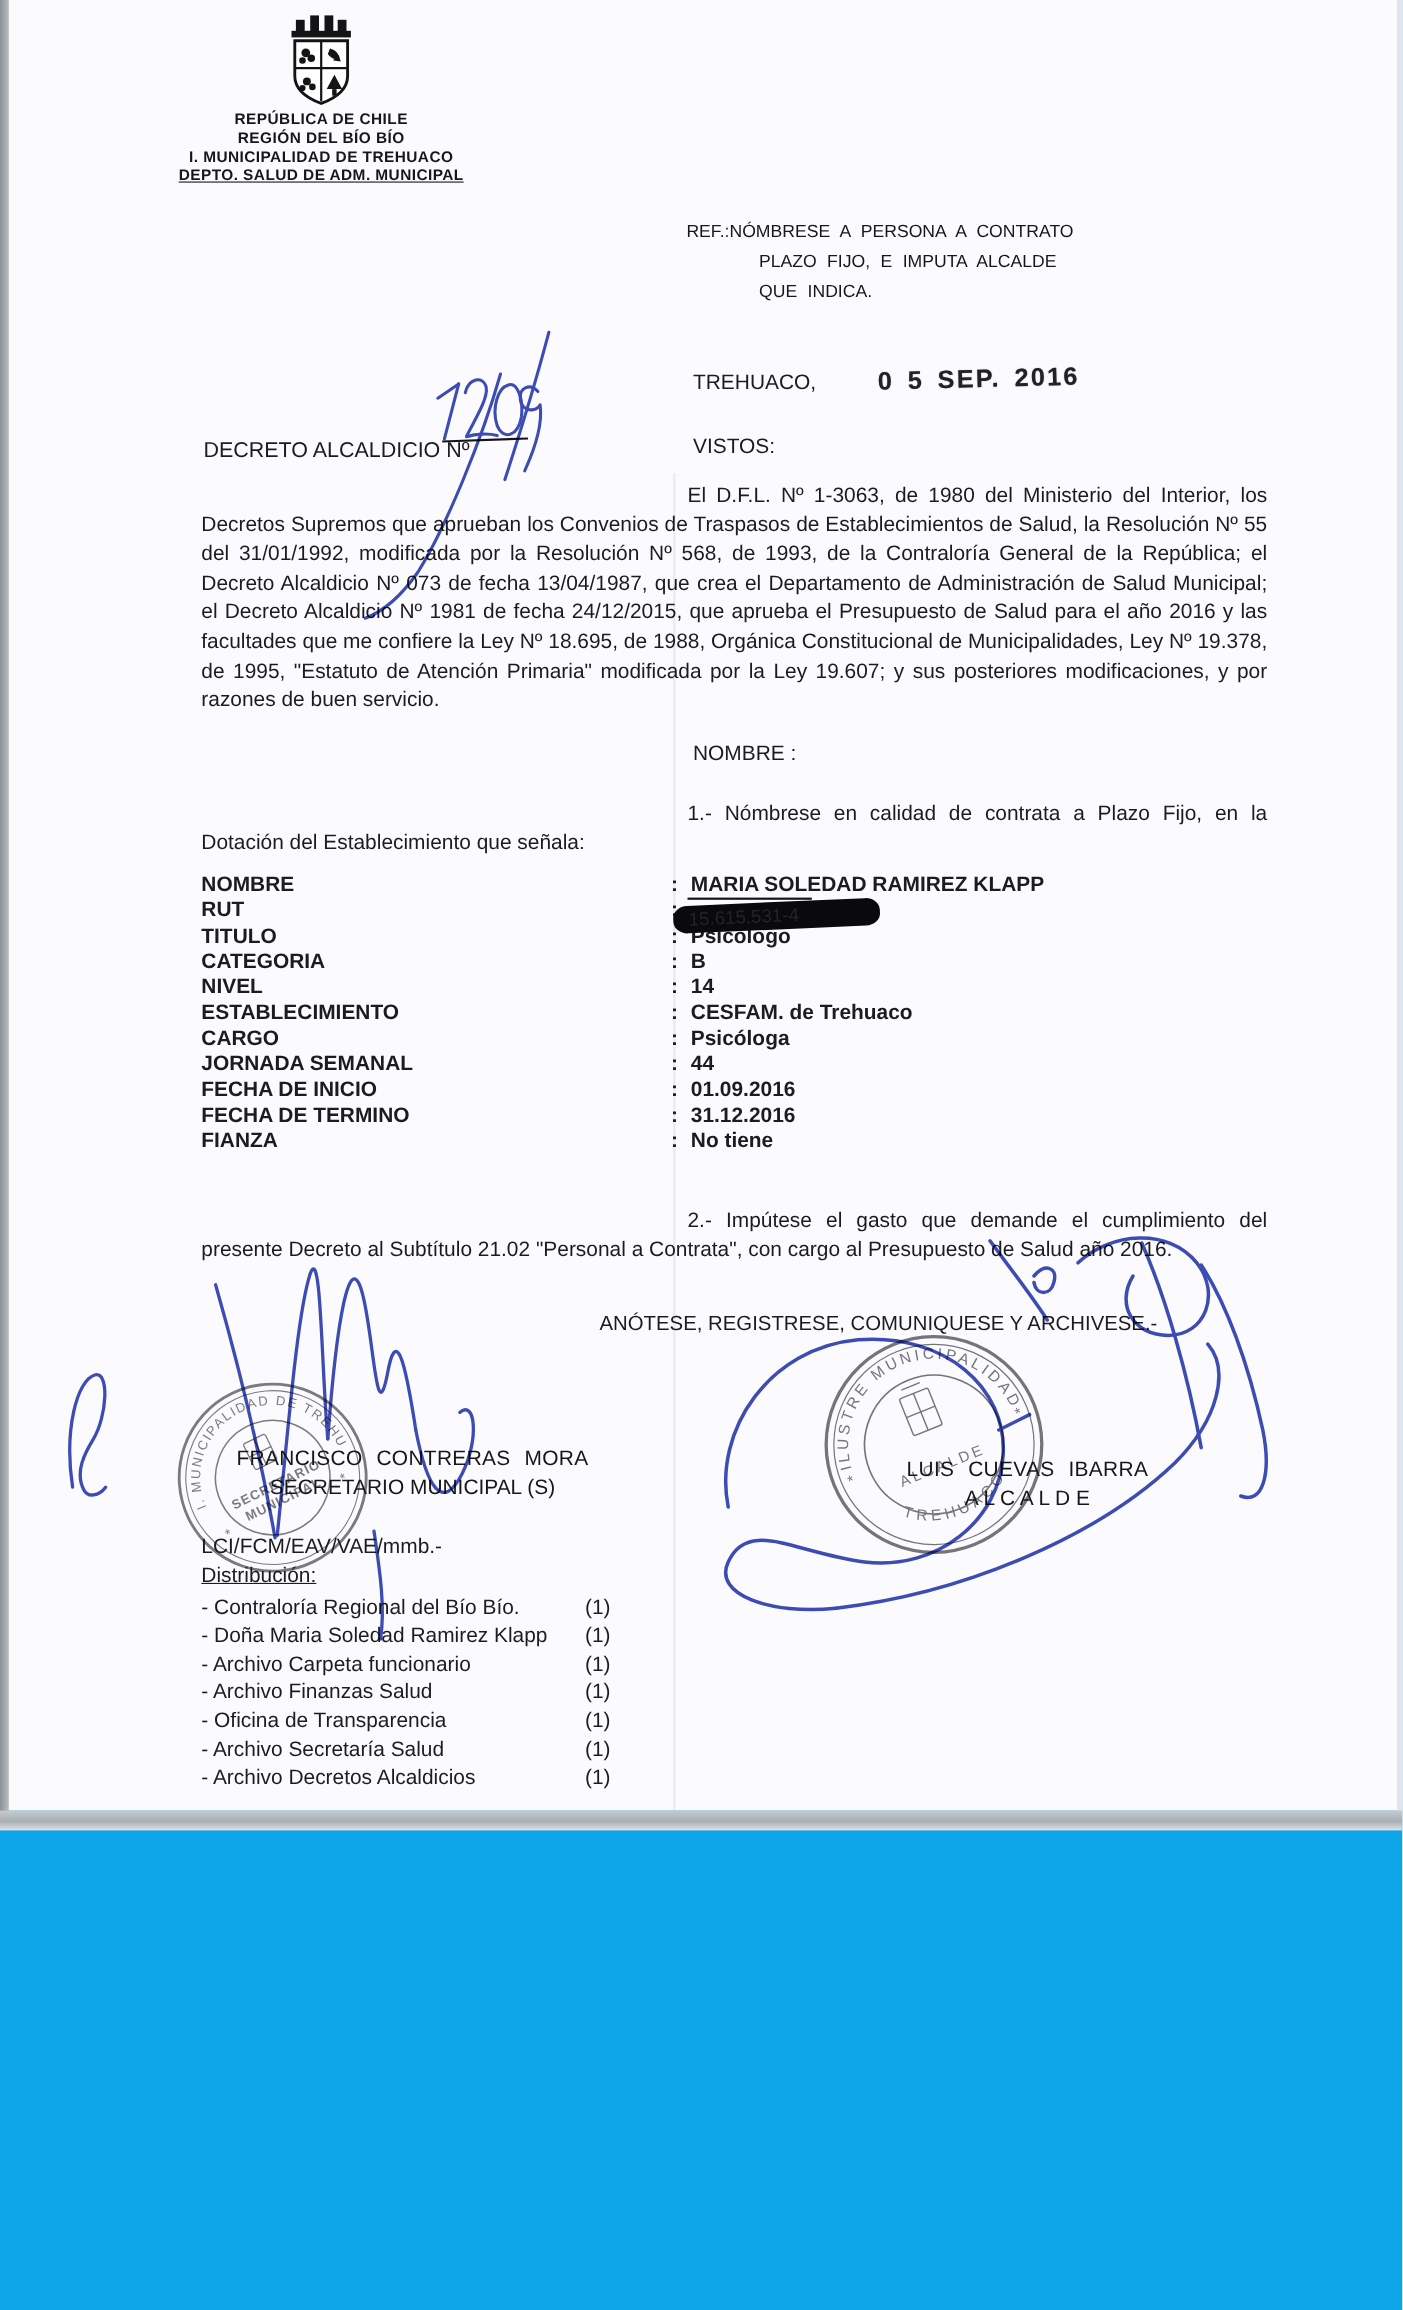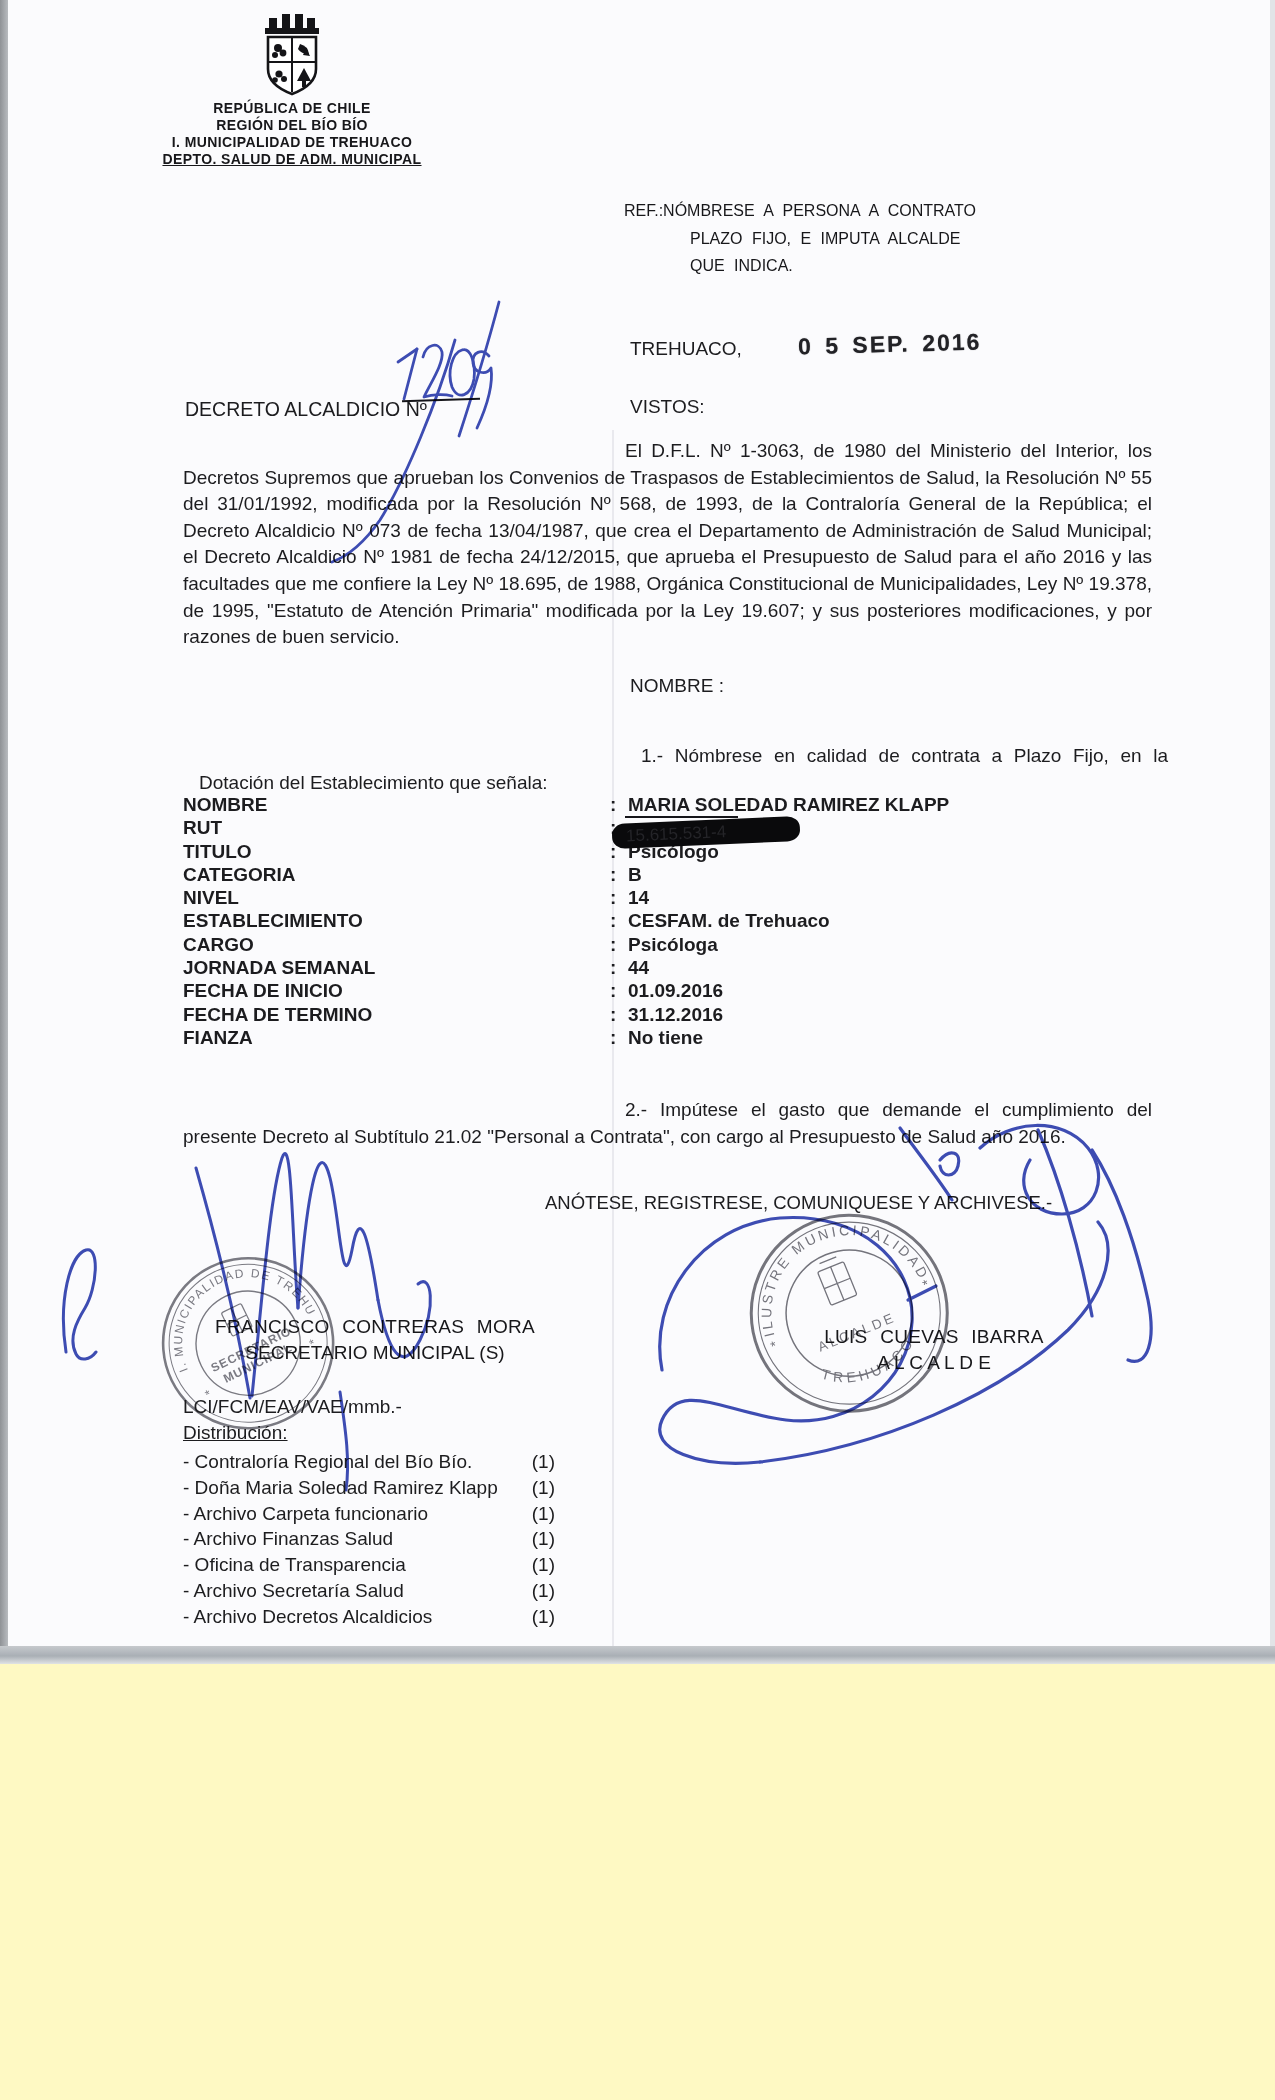--- a/index.html
+++ b/index.html
@@ -1,17 +1,17 @@
 <!DOCTYPE html>
 <html><head>
 <meta charset="utf-8">
 <style>
   html,body{margin:0;padding:0;background:#ffffff;}
   body{font-family:"Liberation Sans", sans-serif;color:#1d1d1f;}
-  .stage{position:relative;width:1275px;height:2100px;overflow:hidden;background:#fef9c3;}
+  .stage{position:relative;width:1275px;height:2100px;overflow:hidden;background:#0ea5e9;}
   .abs{position:absolute;}
   .paper{left:0;top:0;width:1275px;height:1646px;background:#fbfbfd;}
   .edge-left{left:0;top:0;width:8px;height:1663px;background:linear-gradient(to right,#8f9296,#b8bbbf);}
   .edge-right{left:1270px;top:0;width:5px;height:1663px;background:#e2e4e7;}
   .shadow-band{left:0;top:1646px;width:1275px;height:18px;
     background:linear-gradient(to bottom,#c6c9cd 0%,#a9afb5 55%,#e0e3e5 100%);}
   .fold{left:612px;top:430px;width:2px;height:1216px;background:rgba(140,145,160,0.16);}
   .hdr{width:340px;left:122px;top:100px;text-align:center;font-size:14px;line-height:17px;letter-spacing:.4px;font-weight:700;color:#17171a;}
   .hdr .u{text-decoration:underline;}
   .ref{left:624px;top:197px;width:505px;font-size:16px;line-height:27.5px;font-weight:500;word-spacing:5px;color:#17171a;}
@@ -86,21 +86,21 @@
 
   <div class="abs body-text" style="left:185px;top:366px;font-size:19.5px;margin-top:32px;">DECRETO ALCALDICIO Nº</div>
   <div class="abs underline-mark" style="left:402px;top:399px;width:78px;height:2.4px;transform:rotate(-2deg);"></div>
 
   <div class="abs body-text" style="left:630px;top:396px;">VISTOS:</div>
 
   <p class="abs para indent" style="top:438px;margin:0;">El D.F.L. Nº 1-3063, de 1980 del Ministerio del Interior, los Decretos Supremos que aprueban los Convenios de Traspasos de Establecimientos de Salud, la Resolución Nº 55 del 31/01/1992, modificada por la Resolución Nº 568, de 1993, de la Contraloría General de la República; el Decreto Alcaldicio Nº 073 de fecha 13/04/1987, que crea el Departamento de Administración de Salud Municipal; el Decreto Alcaldicio Nº 1981  de fecha 24/12/2015, que aprueba el Presupuesto de Salud para el año 2016 y las facultades que me confiere la Ley Nº 18.695, de 1988, Orgánica Constitucional de Municipalidades, Ley Nº 19.378, de 1995,  "Estatuto de Atención Primaria" modificada por la Ley 19.607; y  sus posteriores modificaciones, y por razones de buen servicio.</p>
 
   <div class="abs body-text" style="left:630px;top:675px;">NOMBRE :</div>
 
-  <p class="abs para indent" style="top:727px;margin:16px;">1.- Nómbrese en calidad de contrata a Plazo Fijo, en la Dotación del Establecimiento que señala:</p>
+  <p class="abs para indent" style="top:727px;margin:0;">1.- Nómbrese en calidad de contrata a Plazo Fijo, en la Dotación del Establecimiento que señala:</p>
 
   <div class="abs body-text" style="left:183px;top:793px;">
     <div class="fieldrow">
         <span class="lbl">NOMBRE</span>
         <span class="sep">:</span>
         <span>MARIA SOLEDAD RAMIREZ KLAPP</span>
       </div>
     <div class="fieldrow">
         <span class="lbl">RUT</span>
         <span class="sep">:</span>

